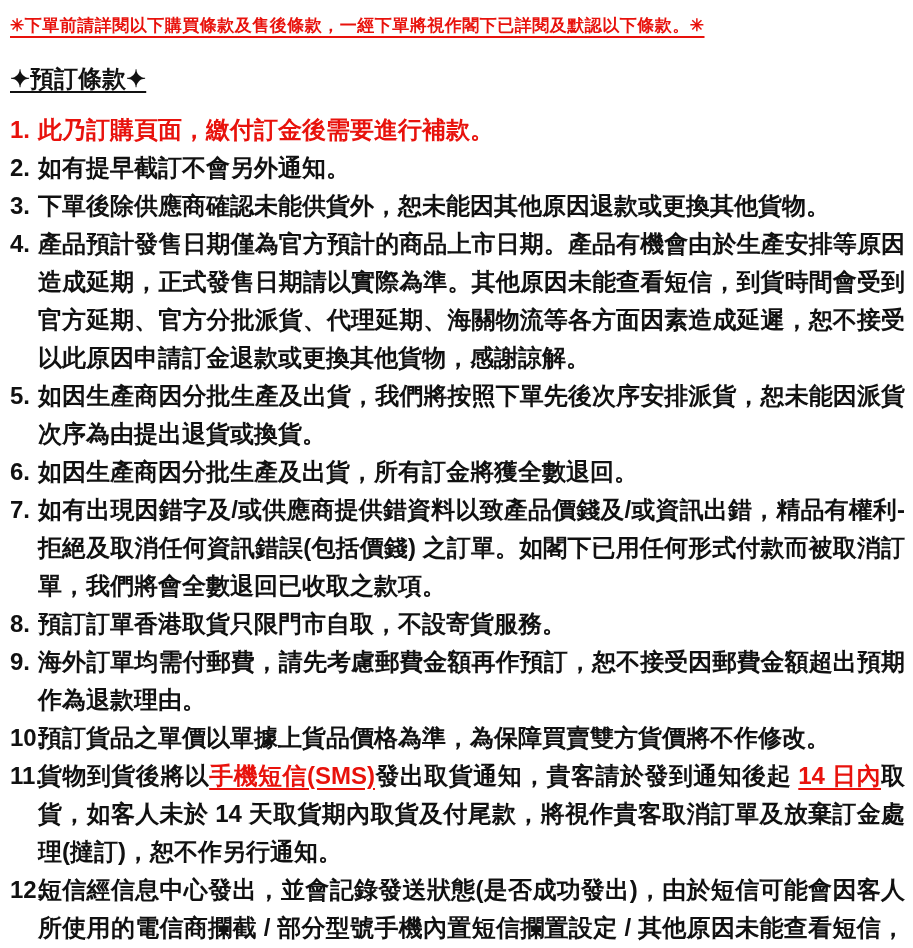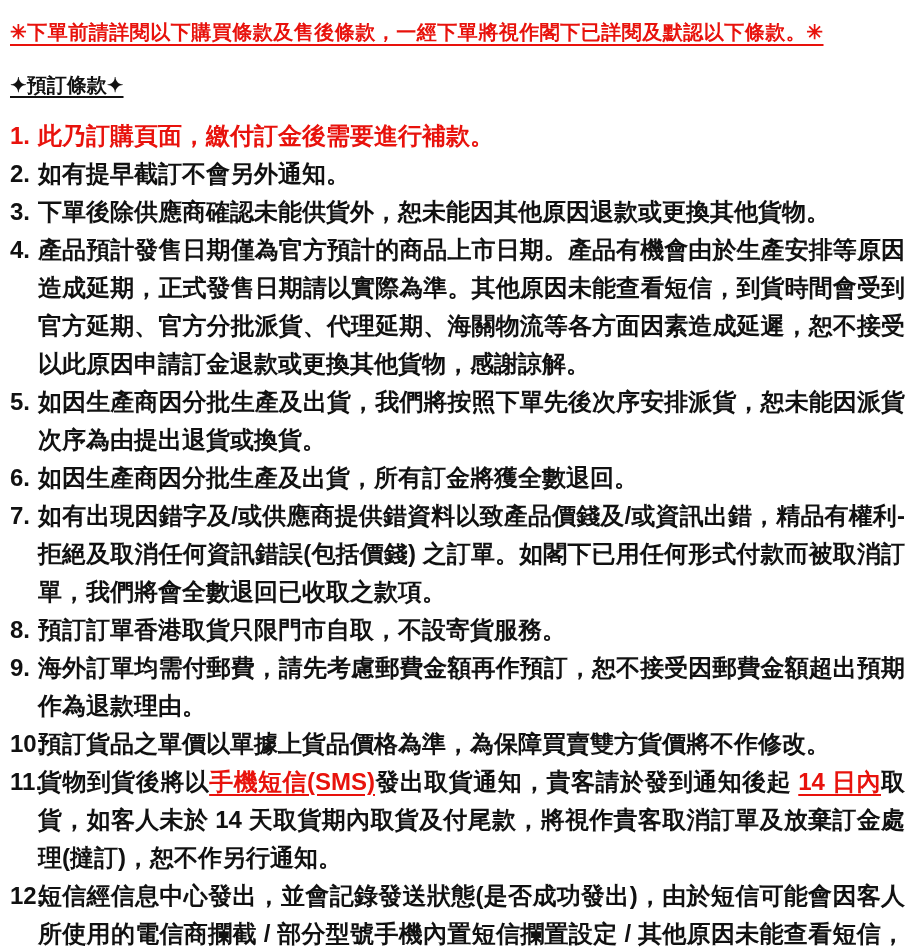--- a/index.html
+++ b/index.html
@@ -13,30 +13,30 @@
     font-weight: 700;
     color: #111111;
   }
   .page {
     padding: 10px 8px 20px 8px;
     box-sizing: border-box;
     width: 913px;
   }
   .notice {
     color: #e8120c;
-    font-size: 20px;
+    font-size: 17px;
     line-height: 28px;
     text-decoration: underline;
     text-decoration-thickness: 2px;
     text-underline-offset: 5px;
-    margin: 8px 0 0 2px;
+    margin: 2px 0 0 2px;
     letter-spacing: 0.5px;
   }
   .section-title {
-    font-size: 20px;
+    font-size: 24px;
     line-height: 24px;
     margin: 27px 0 0 2px;
     text-decoration: underline;
     text-decoration-thickness: 2px;
     text-underline-offset: 4px;
     font-weight: 700;
   }
   ol.terms {
     list-style: none;
     margin: 20px 0 0 0;

